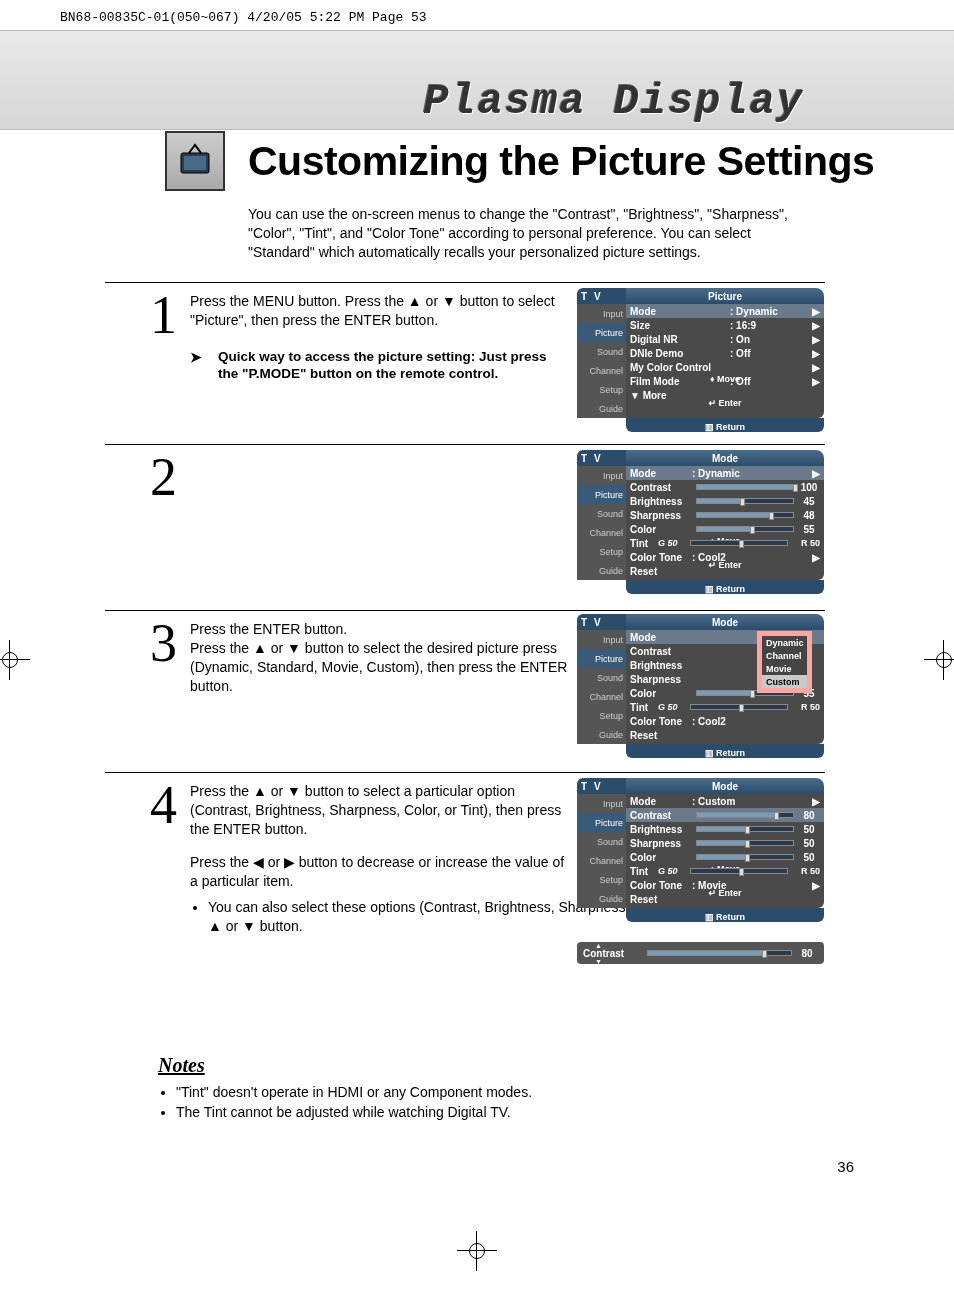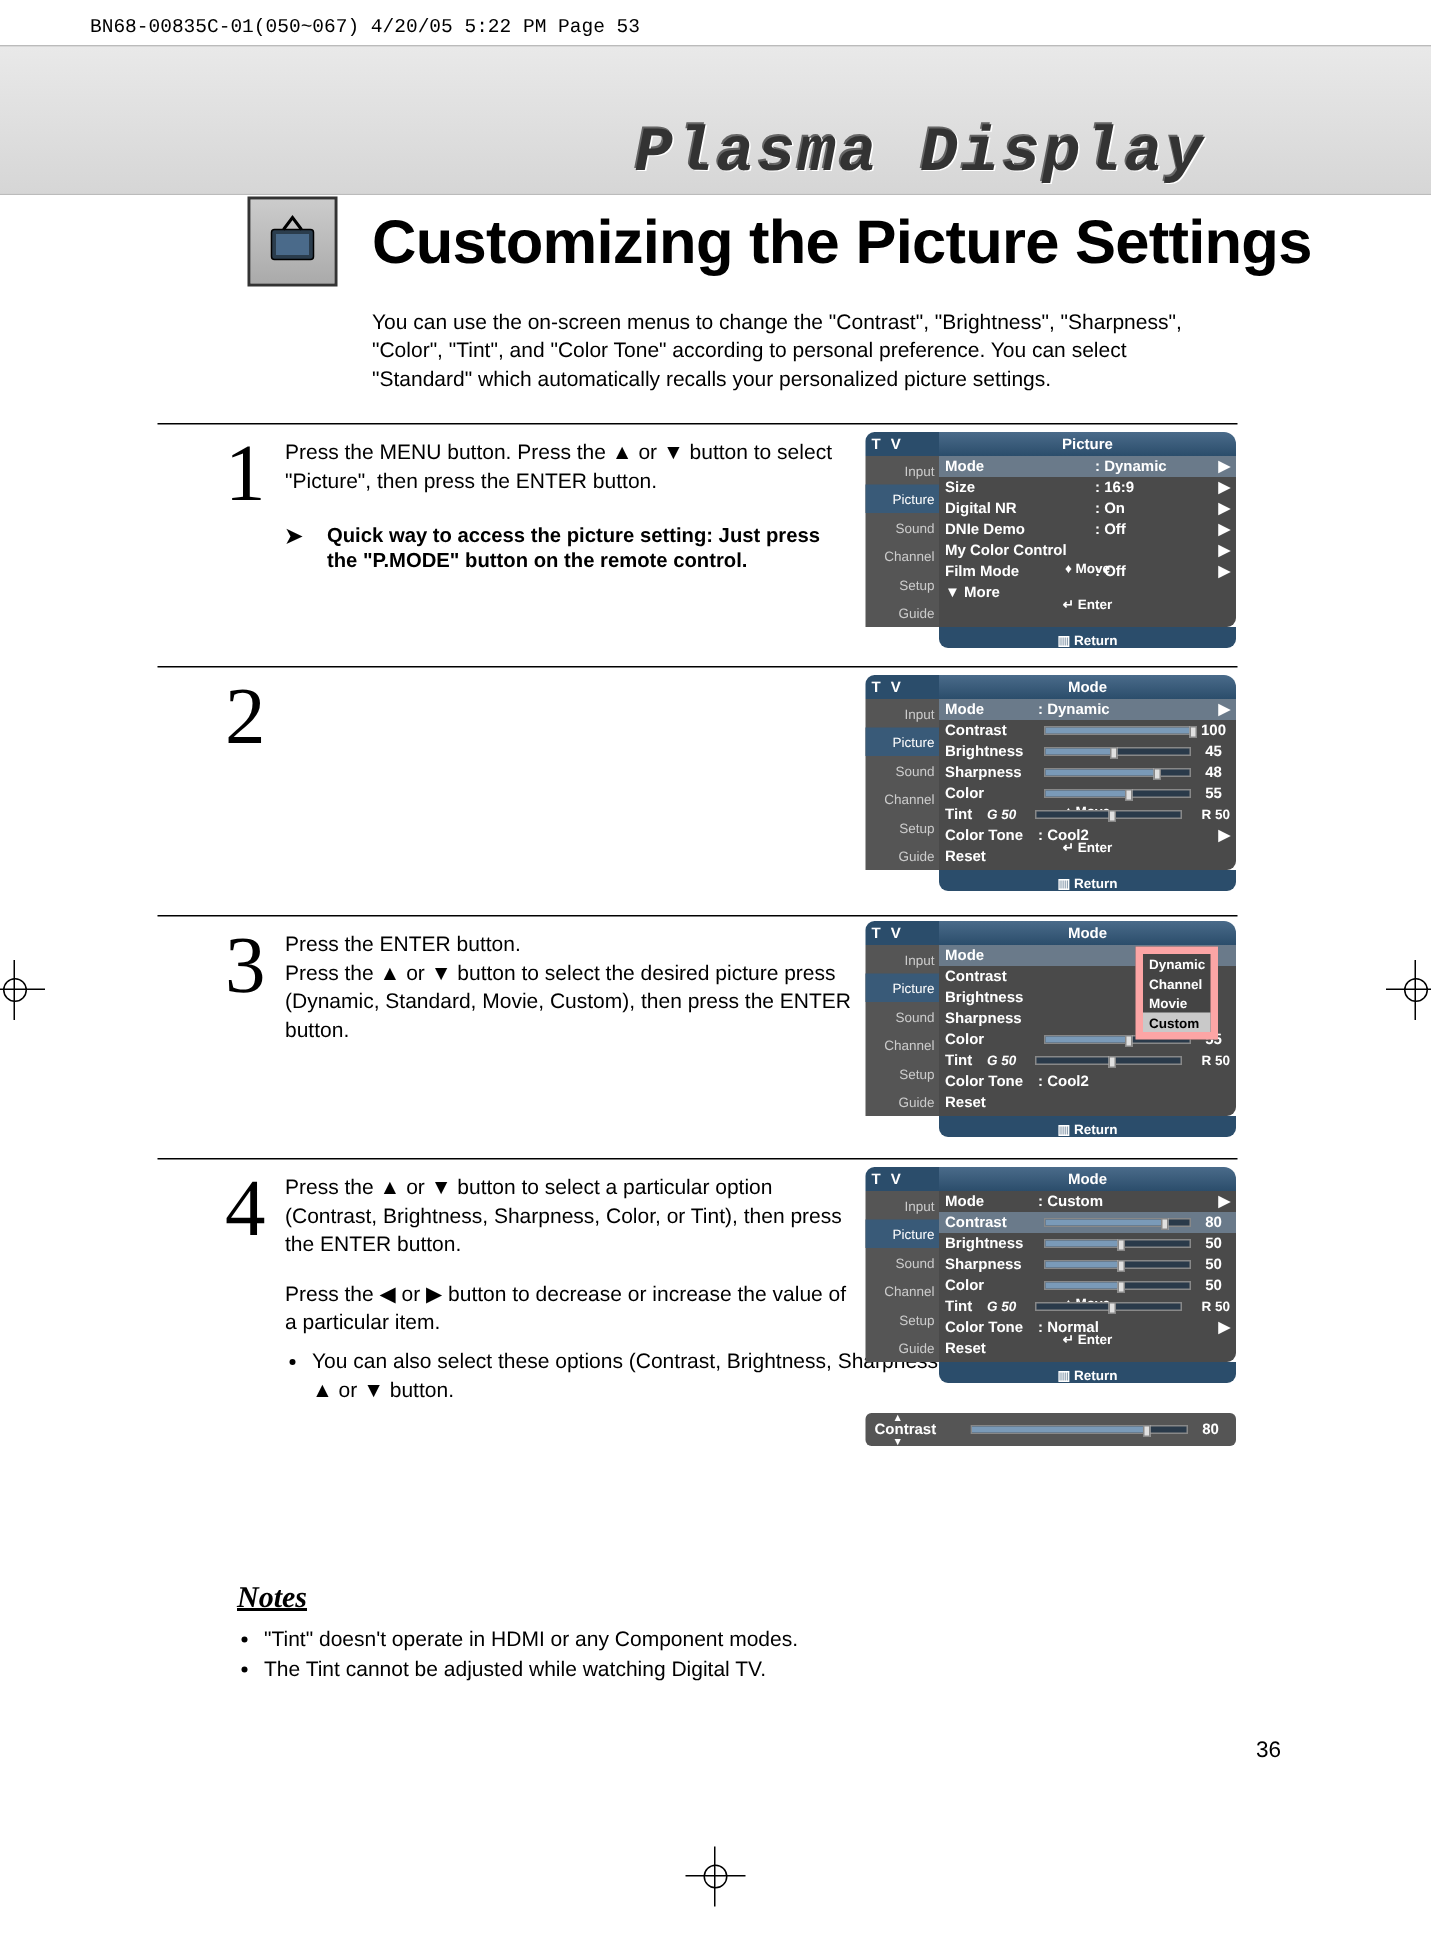--- a/index.html
+++ b/index.html
@@ -616,21 +616,21 @@
         <div class="osd-row">
     <div class="osd-label" style="flex:0 0 28px">Tint</div>
     <div class="osd-tint-l">G 50</div>
     <div class="osd-slider">
             <div class="osd-slider-knob" style="left:50%"></div>
           </div>
     <div class="osd-tint-r">R 50</div>
   </div>
         <div class="osd-row ">
     <div class="osd-label ">Color Tone</div>
-    <div class="osd-val">: Normal</div>
+    <div class="osd-val">: Movie</div>
     <div class="osd-arrow">▶</div>
   </div>
         <div class="osd-row ">
     <div class="osd-label ">Reset</div>
     <div class="osd-val"></div>
     <div class="osd-arrow"></div>
   </div>
       </div>
   </div>
   <div class="osd-footer">

